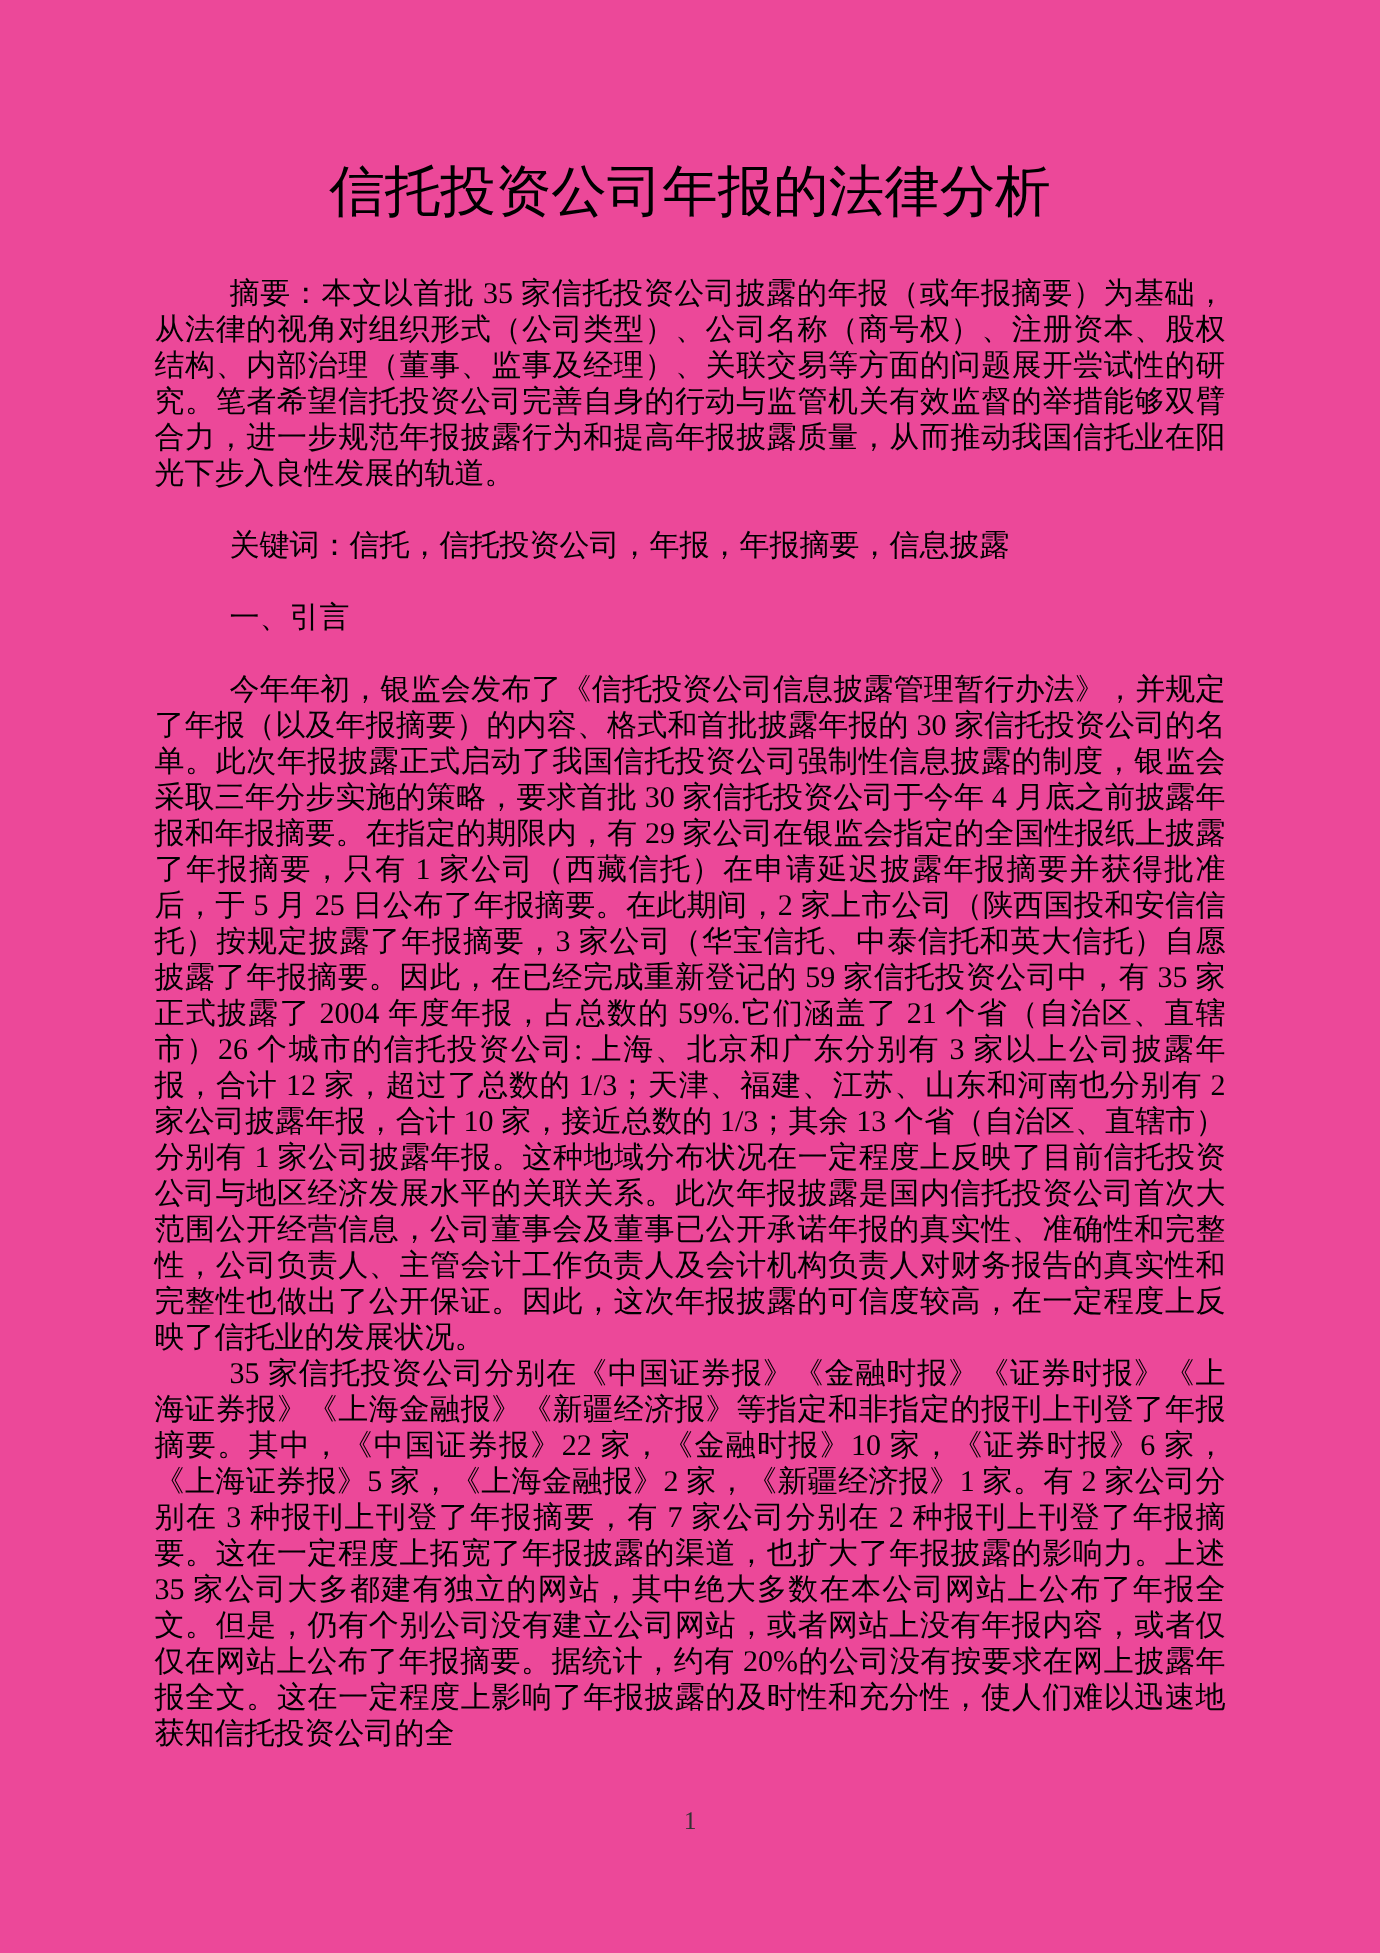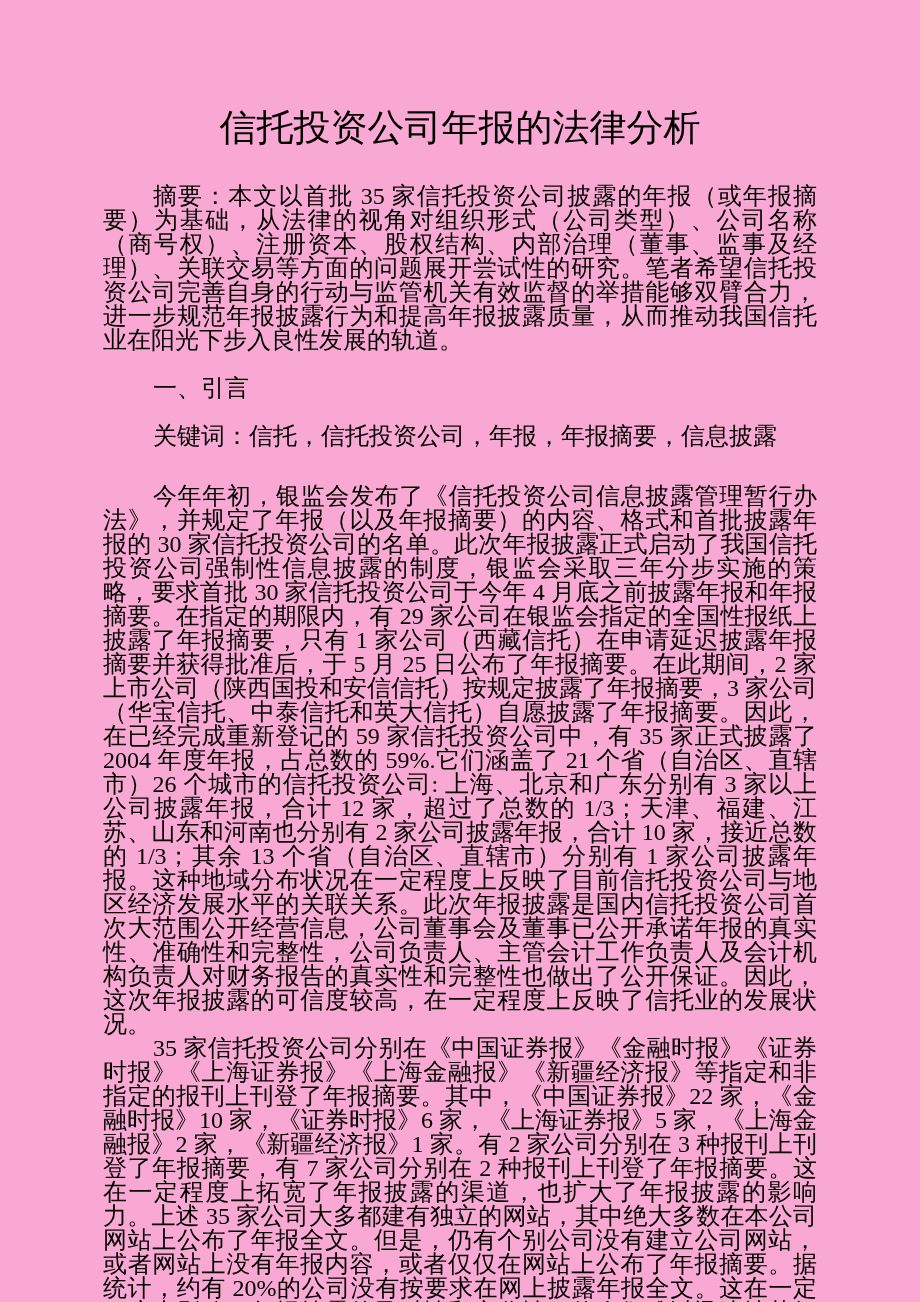--- a/index.html
+++ b/index.html
@@ -4,21 +4,21 @@
 <style>
   html, body {
     margin: 0;
     padding: 0;
     background: #ffffff;
   }
   .page {
     position: relative;
     width: 920px;
     height: 1302px;
-    background: #f9a8d4;
+    background: #ec4899;
     color: #000000;
     font-family: "Liberation Serif", "DejaVu Serif", serif;
     overflow: hidden;
   }
   .doc {
     position: absolute;
     left: 103px;
     top: 0;
     width: 714px;
   }
@@ -27,30 +27,30 @@
     padding-top: 106px;
     font-family: "Liberation Sans", "DejaVu Sans", sans-serif;
     font-weight: normal;
     font-size: 37px;
     line-height: 44px;
     text-align: center;
     letter-spacing: 0;
   }
   .para {
     margin: 0;
-    font-size: 24px;
+    font-size: 20px;
     line-height: 24px;
     text-align: justify;
     text-indent: 50px;
     word-break: normal;
   }
   .abstract-para  { margin-top: 34px; }
   .keywords-line  { margin-top: 24px; }
   .section-head   { margin-top: 24px; }
-  .body-para-1    { margin-top: 36px; }
+  .body-para-1    { margin-top: 24px; }
   .body-para-2    { }
   .page-footer {
     position: absolute;
     top: 1203px;
     left: 0;
     width: 100%;
     text-align: center;
     font-size: 17px;
     line-height: 22px;
     color: #333333;
@@ -58,23 +58,23 @@
 </style>
 </head>
 <body>
 
 <div class="page">
   <div class="doc">
     <h1 class="doc-title">信托投资公司年报的法律分析</h1>
 
     <p class="para abstract-para">摘要：本文以首批 35 家信托投资公司披露的年报（或年报摘要）为基础，从法律的视角对组织形式（公司类型）、公司名称（商号权）、注册资本、股权结构、内部治理（董事、监事及经理）、关联交易等方面的问题展开尝试性的研究。笔者希望信托投资公司完善自身的行动与监管机关有效监督的举措能够双臂合力，进一步规范年报披露行为和提高年报披露质量，从而推动我国信托业在阳光下步入良性发展的轨道。</p>
 
+    <p class="para keywords-line">关键词：信托，信托投资公司，年报，年报摘要，信息披露</p>
+
     <p class="para section-head">一、引言</p>
-
-    <p class="para keywords-line">关键词：信托，信托投资公司，年报，年报摘要，信息披露</p>
 
     <p class="para body-para-1">今年年初，银监会发布了《信托投资公司信息披露管理暂行办法》，并规定了年报（以及年报摘要）的内容、格式和首批披露年报的 30 家信托投资公司的名单。此次年报披露正式启动了我国信托投资公司强制性信息披露的制度，银监会采取三年分步实施的策略，要求首批 30 家信托投资公司于今年 4 月底之前披露年报和年报摘要。在指定的期限内，有 29 家公司在银监会指定的全国性报纸上披露了年报摘要，只有 1 家公司（西藏信托）在申请延迟披露年报摘要并获得批准后，于 5 月 25 日公布了年报摘要。在此期间，2 家上市公司（陕西国投和安信信托）按规定披露了年报摘要，3 家公司（华宝信托、中泰信托和英大信托）自愿披露了年报摘要。因此，在已经完成重新登记的 59 家信托投资公司中，有 35 家正式披露了 2004 年度年报，占总数的 59%.它们涵盖了 21 个省（自治区、直辖市）26 个城市的信托投资公司: 上海、北京和广东分别有 3 家以上公司披露年报，合计 12 家，超过了总数的 1/3；天津、福建、江苏、山东和河南也分别有 2 家公司披露年报，合计 10 家，接近总数的 1/3；其余 13 个省（自治区、直辖市）分别有 1 家公司披露年报。这种地域分布状况在一定程度上反映了目前信托投资公司与地区经济发展水平的关联关系。此次年报披露是国内信托投资公司首次大范围公开经营信息，公司董事会及董事已公开承诺年报的真实性、准确性和完整性，公司负责人、主管会计工作负责人及会计机构负责人对财务报告的真实性和完整性也做出了公开保证。因此，这次年报披露的可信度较高，在一定程度上反映了信托业的发展状况。</p>
 
     <p class="para body-para-2">35 家信托投资公司分别在《中国证券报》《金融时报》《证券时报》《上海证券报》《上海金融报》《新疆经济报》等指定和非指定的报刊上刊登了年报摘要。其中，《中国证券报》22 家，《金融时报》10 家，《证券时报》6 家，《上海证券报》5 家，《上海金融报》2 家，《新疆经济报》1 家。有 2 家公司分别在 3 种报刊上刊登了年报摘要，有 7 家公司分别在 2 种报刊上刊登了年报摘要。这在一定程度上拓宽了年报披露的渠道，也扩大了年报披露的影响力。上述 35 家公司大多都建有独立的网站，其中绝大多数在本公司网站上公布了年报全文。但是，仍有个别公司没有建立公司网站，或者网站上没有年报内容，或者仅仅在网站上公布了年报摘要。据统计，约有 20%的公司没有按要求在网上披露年报全文。这在一定程度上影响了年报披露的及时性和充分性，使人们难以迅速地获知信托投资公司的全</p>
   </div>
 
   <div class="page-footer">1</div>
 </div>
 
 </body></html>

